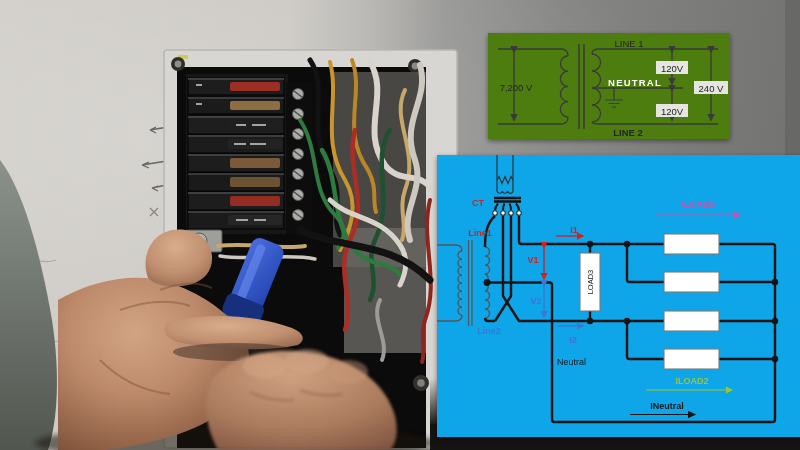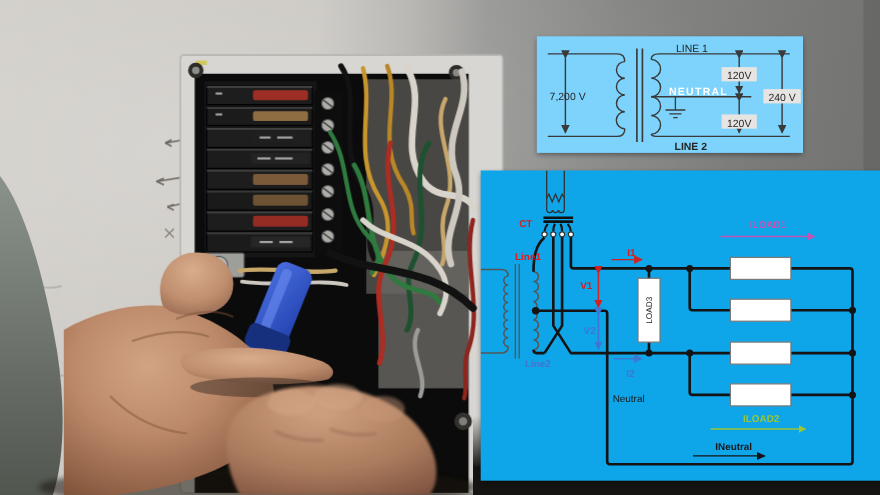--- a/index.html
+++ b/index.html
@@ -4,21 +4,21 @@
 <style>
   html,body{margin:0;padding:0;background:#000;}
   .frame{position:relative;width:800px;height:450px;overflow:hidden;
          font-family:"Liberation Sans",sans-serif;}
   .wall{position:absolute;inset:0;
     background:
       radial-gradient(ellipse at 22% 30%, rgba(255,255,255,.20), rgba(255,255,255,0) 58%),
       linear-gradient(97deg,#d0cdc8 0%,#cac7c2 34%,#b3b1ad 44%,#969694 52%,#868684 66%,#7a7a78 84%,#707070 100%);}
   .photo-svg{position:absolute;left:0;top:0;}
   .diag{position:absolute;box-shadow:0 2px 5px rgba(0,0,0,.45);}
-  .diag-top{left:488px;top:33px;width:242px;height:106px;background:#7dd3fc;}
+  .diag-top{left:488px;top:33px;width:242px;height:106px;background:#4d7c0f;}
   .diag-bottom{left:437px;top:155px;width:410px;height:282px;background:#0ea5e9;}
   .diag svg{display:block;}
   text{font-family:"Liberation Sans",sans-serif;}
   .t-lbl{font-size:9.5px;fill:#242424;}
   .t-neutral{font-size:9.5px;font-weight:bold;fill:#ffffff;letter-spacing:1.2px;}
   .b-lbl{font-size:9px;}
   .b-lbl-b{font-size:9px;font-weight:bold;}
   .load3-lbl{font-size:7.5px;fill:#222;}
 </style>
 </head>

